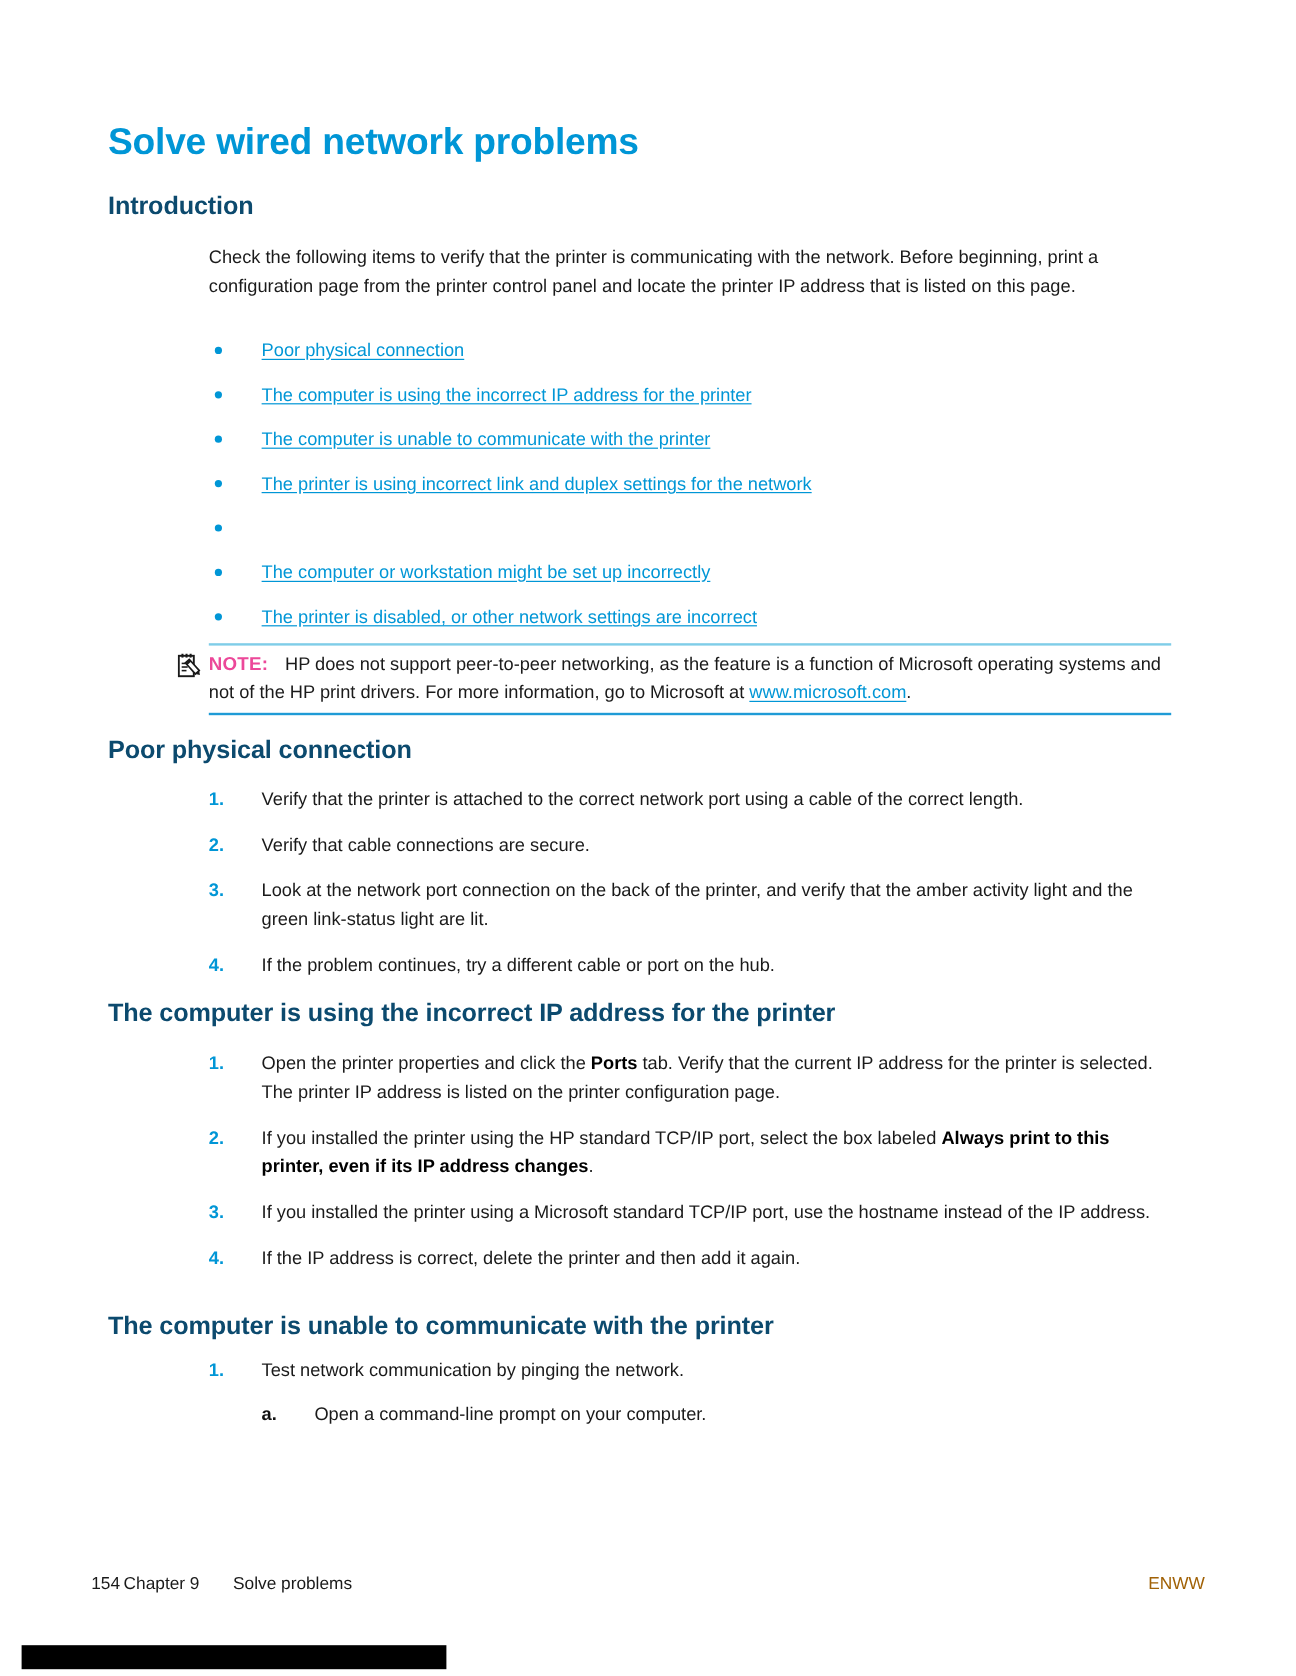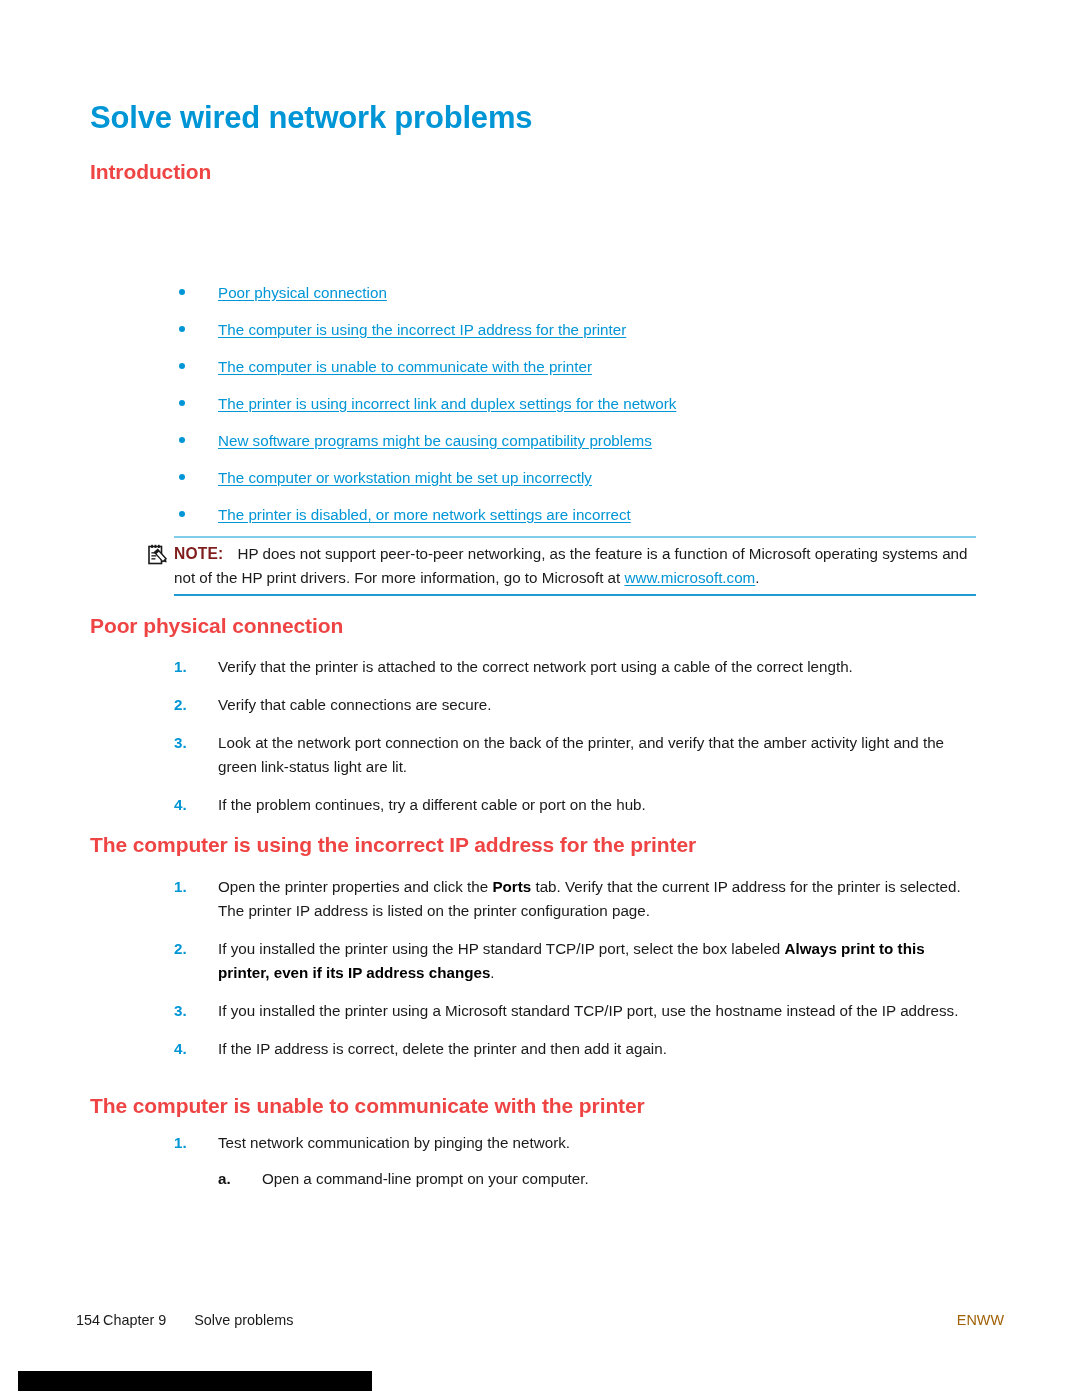--- a/index.html
+++ b/index.html
@@ -32,21 +32,21 @@
     font-weight: bold;
     color: #0096d6;
     letter-spacing: -0.2px;
     white-space: nowrap;
   }
   .h2 {
     position: absolute;
     left: 90px;
     font-size: 21px;
     font-weight: bold;
-    color: #ef4444;
+    color: #0c4a6e;
     letter-spacing: -0.1px;
     white-space: nowrap;
   }
   .h2-intro   { top: 160px; }
   .h2-poor    { top: 614px; }
   .h2-ip      { top: 833px; }
   .h2-unable  { top: 1094px; }
 
   
   .body-block {
@@ -125,21 +125,21 @@
     left: 26px;
     top: 6px;
     width: 800px;
     font-size: 15.2px;
     line-height: 24px;
     color: #1a1a1a;
   }
   .note-label {
     font-weight: bold;
     font-size: 15.6px;
-    color: #7f1d1d;
+    color: #ec4899;
     letter-spacing: 0.2px;
   }
   .note-gap { display: inline-block; width: 14px; }
 
   
   .numlist {
     position: absolute;
     left: 174px;
     width: 800px;
   }
@@ -222,49 +222,49 @@
 </style>
 </head>
 <body>
 
 <div class="page">
 
   <div class="h1">Solve wired network problems</div>
 
   <div class="h2 h2-intro">Introduction</div>
 
+  <div class="body-block intro-para">Check the following items to verify that the printer is communicating with the network. Before beginning, print a configuration page from the printer control panel and locate the printer IP address that is listed on this page.</div>
 
   <div class="bullets">
     <div class="bullet-row">
       <span class="bullet-dot"></span>
       <span class="link">Poor physical connection</span>
     </div>
     <div class="bullet-row">
       <span class="bullet-dot"></span>
       <span class="link">The computer is using the incorrect IP address for the printer</span>
     </div>
     <div class="bullet-row">
       <span class="bullet-dot"></span>
       <span class="link">The computer is unable to communicate with the printer</span>
     </div>
     <div class="bullet-row">
       <span class="bullet-dot"></span>
       <span class="link">The printer is using incorrect link and duplex settings for the network</span>
     </div>
     <div class="bullet-row">
       <span class="bullet-dot"></span>
-      <span class="link">New software programs might be causing compatibility problems</span>
     </div>
     <div class="bullet-row">
       <span class="bullet-dot"></span>
       <span class="link">The computer or workstation might be set up incorrectly</span>
     </div>
     <div class="bullet-row">
       <span class="bullet-dot"></span>
-      <span class="link">The printer is disabled, or more network settings are incorrect</span>
+      <span class="link">The printer is disabled, or other network settings are incorrect</span>
     </div>
   </div>
 
   <div class="note">
     <div class="note-rule-top"></div>
     <div class="note-icon">
       <svg width="20" height="21" viewBox="0 0 20 21" xmlns="http://www.w3.org/2000/svg">
         <rect x="1" y="2.5" width="12.5" height="17" fill="#ffffff" stroke="#1a1a1a" stroke-width="1.6"></rect>
         <rect x="3.2" y="0.8" width="1.7" height="3.2" fill="#1a1a1a"></rect>
         <rect x="6.6" y="0.8" width="1.7" height="3.2" fill="#1a1a1a"></rect>

